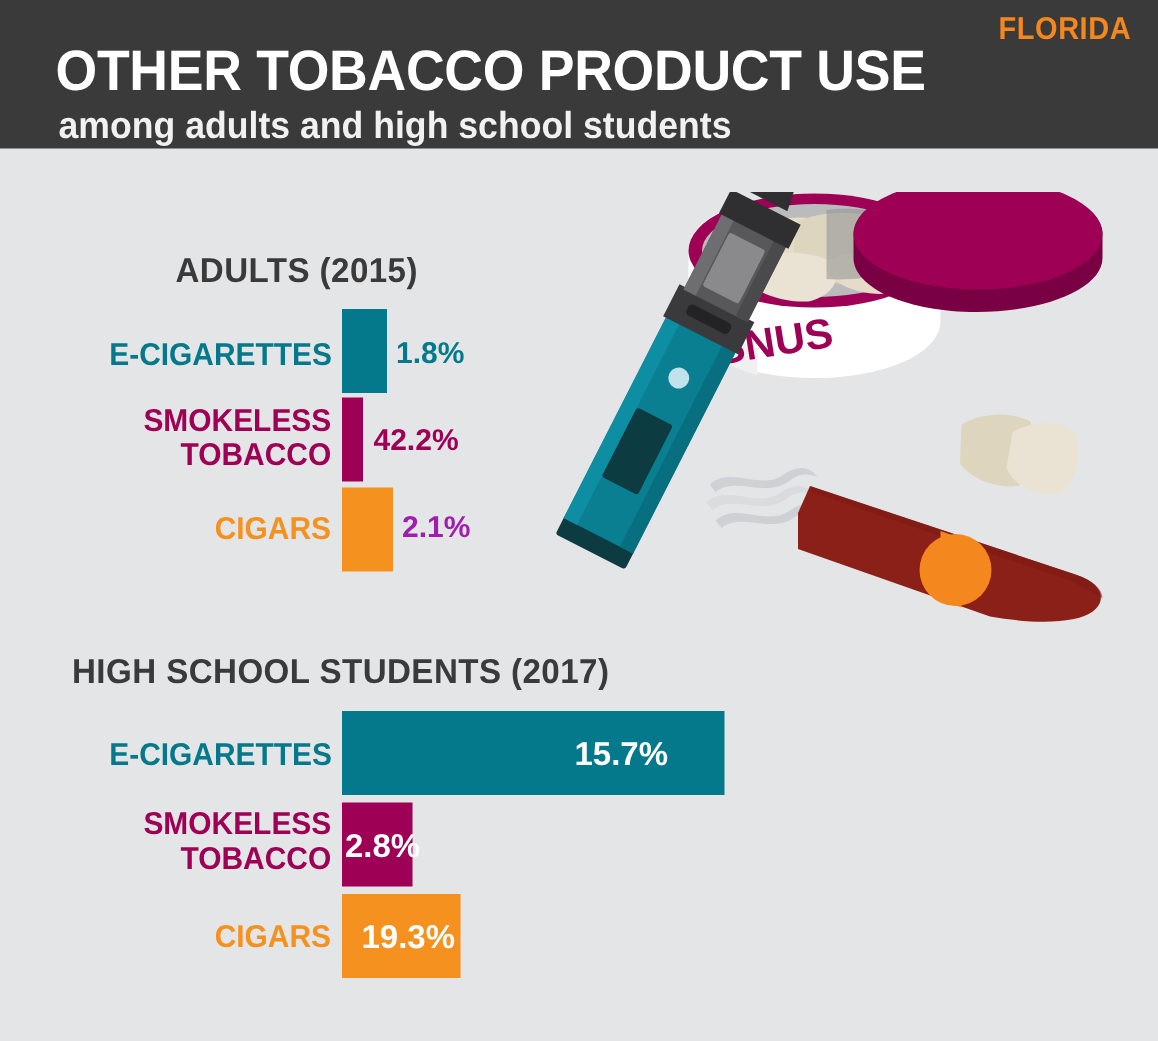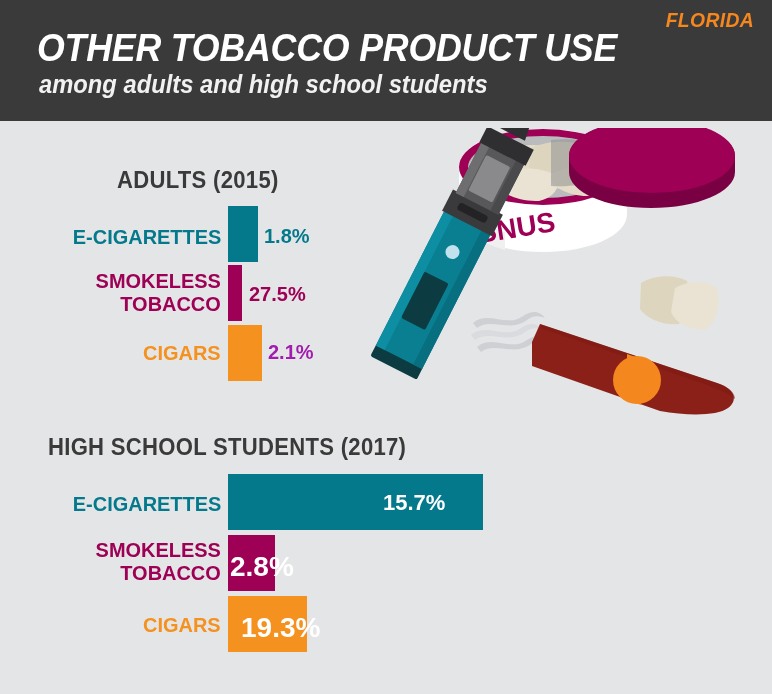--- a/index.html
+++ b/index.html
@@ -7,23 +7,22 @@
     width:772px;height:694px;
     background:#e4e5e7;
     font-family:"Liberation Sans", sans-serif;
     overflow:hidden;
     position:relative;
   }
   .infographic{position:relative;width:772px;height:694px;background:#e4e5e7;}
 
   
   .header{
-    position:absolute;left:0;top:0;width:772px;height:121px;
+    position:absolute;left:0;top:0;width:772px;height:99px;
     background:#3b3a3a;
-    font-style:italic;
   }
   .state-tag{
     position:absolute;right:18px;top:8px;
     color:#f5871f;
     font-size:21px;font-weight:bold;letter-spacing:0.4px;
     font-family:"Liberation Sans", sans-serif;
     transform:scaleX(0.92);transform-origin:right center;
   }
   .title{
     position:absolute;left:37px;top:27px;
@@ -62,21 +61,21 @@
     transform-origin:right center;
   }
   .bar{position:absolute;}
   .val-out{
     position:absolute;
     font-size:20px;font-weight:bold;
     white-space:nowrap;
   }
   .val-in{
     position:absolute;
-    font-size:28px;font-weight:bold;
+    font-size:22px;font-weight:bold;
     color:#ffffff;
     white-space:nowrap;
   }
   .val-in.big{font-size:22px;}
 
   
   .art{position:absolute;left:355px;top:128px;width:417px;height:305px;}
   .art svg{display:block;}
 </style>
 </head>
@@ -92,21 +91,21 @@
 
   <div class="sect-title" id="adults-title">ADULTS (2015)</div>
 
   <div class="row-label" style="right:551px;top:225px;color:#05798c;">E-CIGARETTES</div>
   <div class="bar" style="left:228px;top:206px;width:30px;height:56px;background:#05798c;"></div>
   <div class="val-out" style="left:264px;top:225px;color:#05798c;">1.8%</div>
 
   <div class="row-label" style="right:551px;top:269px;color:#9d0055;">SMOKELESS</div>
   <div class="row-label" style="right:551px;top:292px;color:#9d0055;">TOBACCO</div>
   <div class="bar" style="left:228px;top:265px;width:14px;height:56px;background:#9d0055;"></div>
-  <div class="val-out" style="left:249px;top:283px;color:#9d0055;">27.5%</div>
+  <div class="val-out" style="left:249px;top:283px;color:#9d0055;">42.2%</div>
 
   <div class="row-label" style="right:551px;top:341px;color:#f5911e;">CIGARS</div>
   <div class="bar" style="left:228px;top:325px;width:34px;height:56px;background:#f5911e;"></div>
   <div class="val-out" style="left:268px;top:341px;color:#a21caf;">2.1%</div>
 
   <div class="sect-title" id="hs-title">HIGH SCHOOL STUDENTS (2017)</div>
 
   <div class="row-label" style="right:551px;top:492px;color:#05798c;">E-CIGARETTES</div>
   <div class="bar" style="left:228px;top:474px;width:255px;height:56px;background:#05798c;"></div>
   <div class="val-in big" style="left:383px;top:490px;">15.7%</div>

